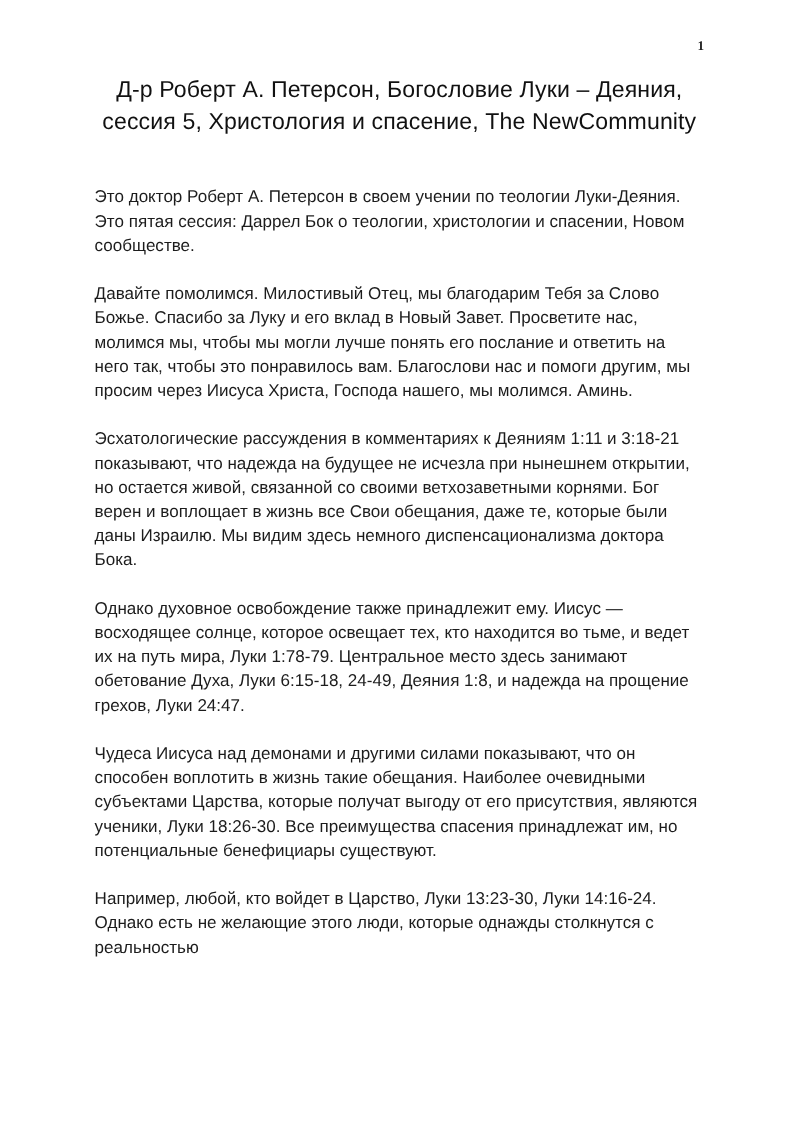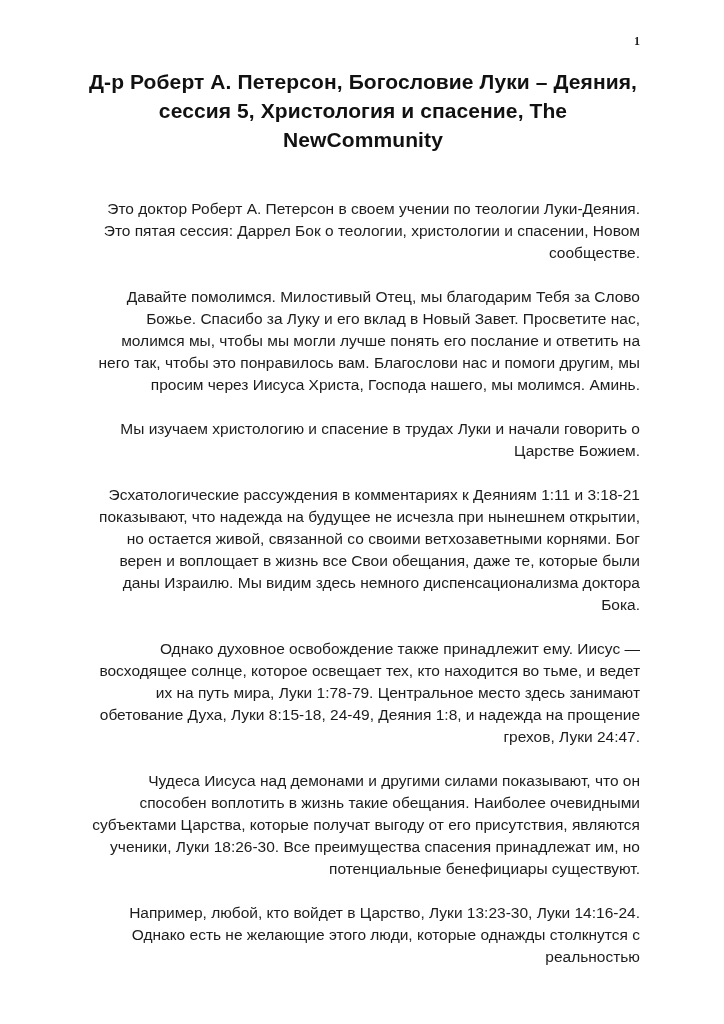--- a/index.html
+++ b/index.html
@@ -24,48 +24,47 @@
     font-weight: bold;
     color: #222;
     margin-bottom: 18px;
     font-family: "Liberation Serif", serif;
   }
   .doc-title {
     margin: 12px auto 44px auto;
     max-width: 566px;
     text-align: center;
     font-size: 21px;
-    font-weight: bold;
+    font-weight: normal;
     line-height: 29px;
     color: #111;
     letter-spacing: 0.1px;
   }
   .doc-body p {
     margin: 0 0 22px 0;
     font-size: 15.5px;
     line-height: 22px;
-    text-align: right;
+    text-align: left;
     color: #1c1c1c;
   }
   .doc-body p:last-child {
     margin-bottom: 0;
   }
 </style>
 </head>
 <body>
 
 <div class="page">
 
   <div class="page-number">1</div>
 
   <h1 class="doc-title">Д-р Роберт А. Петерсон, Богословие Луки – Деяния, сессия 5, Христология и спасение, The NewCommunity</h1>
 
   <div class="doc-body">
     <p>Это доктор Роберт А. Петерсон в своем учении по теологии Луки-Деяния. Это пятая сессия: Даррел Бок о теологии, христологии и спасении, Новом сообществе.</p>
     <p>Давайте помолимся. Милостивый Отец, мы благодарим Тебя за Слово Божье. Спасибо за Луку и его вклад в Новый Завет. Просветите нас, молимся мы, чтобы мы могли лучше понять его послание и ответить на него так, чтобы это понравилось вам. Благослови нас и помоги другим, мы просим через Иисуса Христа, Господа нашего, мы молимся. Аминь.</p>
-    <p>Мы изучаем христологию и спасение в трудах Луки и начали говорить о Царстве Божием.</p>
     <p>Эсхатологические рассуждения в комментариях к Деяниям 1:11 и 3:18-21 показывают, что надежда на будущее не исчезла при нынешнем открытии, но остается живой, связанной со своими ветхозаветными корнями. Бог верен и воплощает в жизнь все Свои обещания, даже те, которые были даны Израилю. Мы видим здесь немного диспенсационализма доктора Бока.</p>
-    <p>Однако духовное освобождение также принадлежит ему. Иисус — восходящее солнце, которое освещает тех, кто находится во тьме, и ведет их на путь мира, Луки 1:78-79. Центральное место здесь занимают обетование Духа, Луки 8:15-18, 24-49, Деяния 1:8, и надежда на прощение грехов, Луки 24:47.</p>
+    <p>Однако духовное освобождение также принадлежит ему. Иисус — восходящее солнце, которое освещает тех, кто находится во тьме, и ведет их на путь мира, Луки 1:78-79. Центральное место здесь занимают обетование Духа, Луки 6:15-18, 24-49, Деяния 1:8, и надежда на прощение грехов, Луки 24:47.</p>
     <p>Чудеса Иисуса над демонами и другими силами показывают, что он способен воплотить в жизнь такие обещания. Наиболее очевидными субъектами Царства, которые получат выгоду от его присутствия, являются ученики, Луки 18:26-30. Все преимущества спасения принадлежат им, но потенциальные бенефициары существуют.</p>
     <p>Например, любой, кто войдет в Царство, Луки 13:23-30, Луки 14:16-24. Однако есть не желающие этого люди, которые однажды столкнутся с реальностью</p>
   </div>
 
 </div>
 
 </body></html>

